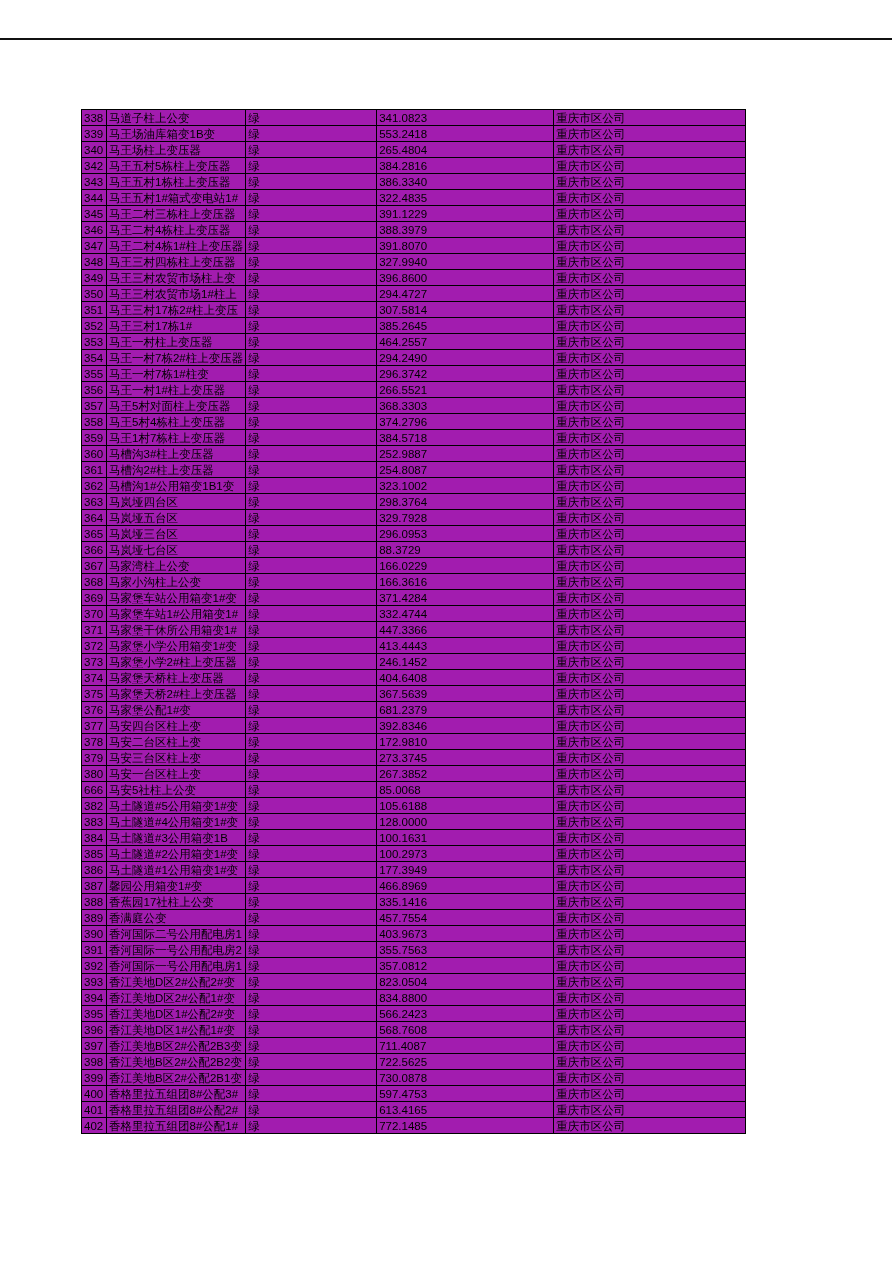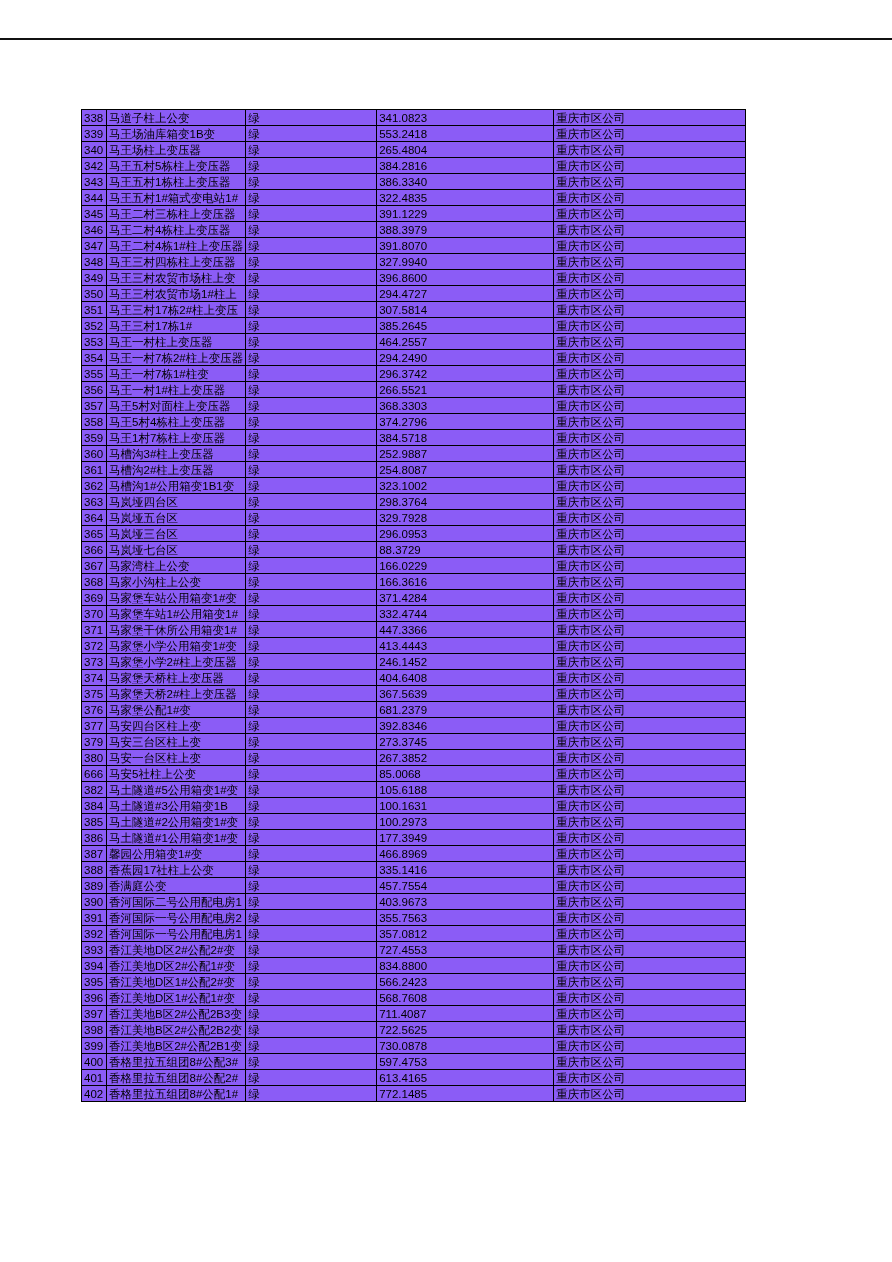--- a/index.html
+++ b/index.html
@@ -19,21 +19,21 @@
     width:892px;
     height:2px;
     background:#111111;
   }
   table.grid{
     position:absolute;
     left:81px;
     top:109px;
     border-collapse:collapse;
     table-layout:fixed;
-    background:#8b5cf6;
+    background:#a21caf;
   }
   table.grid td{
     border:1px solid #000000;
     height:15px;
     padding:0 2px;
     font-size:11.5px;
     line-height:14px;
     white-space:nowrap;
     overflow:hidden;
     vertical-align:middle;
@@ -319,20 +319,27 @@
         <td class="c4">重庆市区公司</td>
       </tr>
       <tr>
         <td class="c0">377</td>
         <td class="c1">马安四台区柱上变</td>
         <td class="c2">绿</td>
         <td class="c3">392.8346</td>
         <td class="c4">重庆市区公司</td>
       </tr>
       <tr>
+        <td class="c0">378</td>
+        <td class="c1">马安二台区柱上变</td>
+        <td class="c2">绿</td>
+        <td class="c3">172.9810</td>
+        <td class="c4">重庆市区公司</td>
+      </tr>
+      <tr>
         <td class="c0">379</td>
         <td class="c1">马安三台区柱上变</td>
         <td class="c2">绿</td>
         <td class="c3">273.3745</td>
         <td class="c4">重庆市区公司</td>
       </tr>
       <tr>
         <td class="c0">380</td>
         <td class="c1">马安一台区柱上变</td>
         <td class="c2">绿</td>
@@ -347,20 +354,27 @@
         <td class="c4">重庆市区公司</td>
       </tr>
       <tr>
         <td class="c0">382</td>
         <td class="c1">马土隧道#5公用箱变1#变</td>
         <td class="c2">绿</td>
         <td class="c3">105.6188</td>
         <td class="c4">重庆市区公司</td>
       </tr>
       <tr>
+        <td class="c0">383</td>
+        <td class="c1">马土隧道#4公用箱变1#变</td>
+        <td class="c2">绿</td>
+        <td class="c3">128.0000</td>
+        <td class="c4">重庆市区公司</td>
+      </tr>
+      <tr>
         <td class="c0">384</td>
         <td class="c1">马土隧道#3公用箱变1B</td>
         <td class="c2">绿</td>
         <td class="c3">100.1631</td>
         <td class="c4">重庆市区公司</td>
       </tr>
       <tr>
         <td class="c0">385</td>
         <td class="c1">马土隧道#2公用箱变1#变</td>
         <td class="c2">绿</td>
@@ -413,21 +427,21 @@
         <td class="c0">392</td>
         <td class="c1">香河国际一号公用配电房1</td>
         <td class="c2">绿</td>
         <td class="c3">357.0812</td>
         <td class="c4">重庆市区公司</td>
       </tr>
       <tr>
         <td class="c0">393</td>
         <td class="c1">香江美地D区2#公配2#变</td>
         <td class="c2">绿</td>
-        <td class="c3">727.4553</td>
+        <td class="c3">823.0504</td>
         <td class="c4">重庆市区公司</td>
       </tr>
       <tr>
         <td class="c0">394</td>
         <td class="c1">香江美地D区2#公配1#变</td>
         <td class="c2">绿</td>
         <td class="c3">834.8800</td>
         <td class="c4">重庆市区公司</td>
       </tr>
       <tr>

